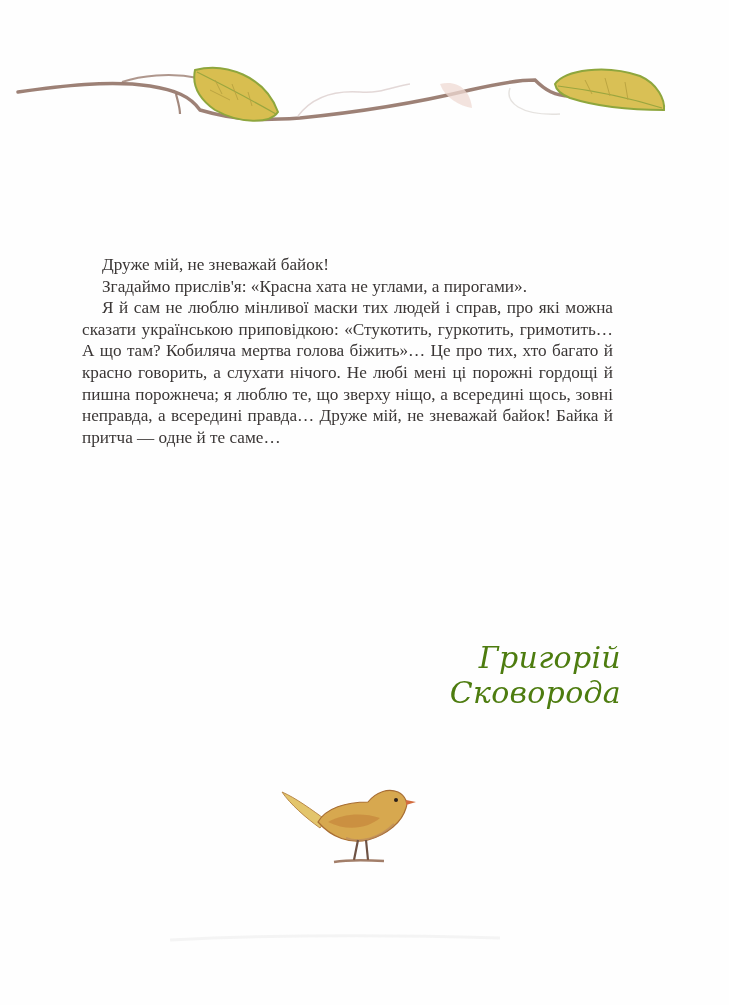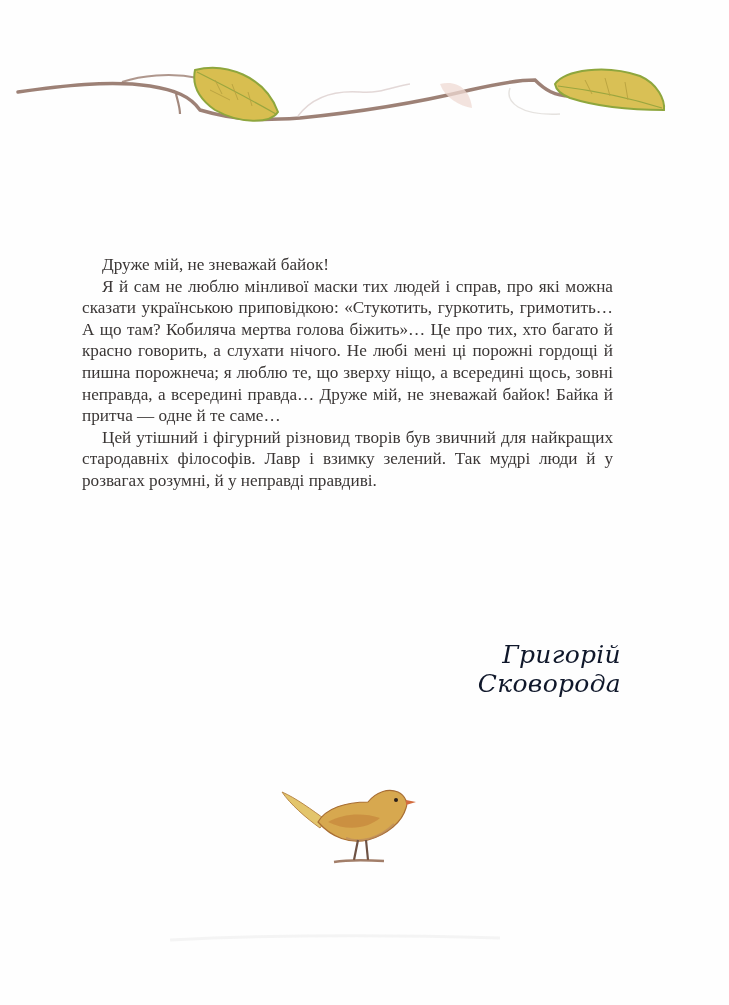--- a/index.html
+++ b/index.html
@@ -23,23 +23,23 @@
       text-align: justify;
     }
     .text-block p { margin: 0; text-indent: 20px; hyphens: manual; }
     .signature {
       position: absolute;
       left: 396px; top: 640px;
       width: 225px;
       text-align: right;
       font-family: "DejaVu Serif", "Liberation Serif", serif;
       font-style: italic;
-      font-size: 25px;
+      font-size: 30px;
       letter-spacing: 0.3px;
-      color: #0f172a;
+      color: #4d7c0f;
     }
     .bird { position: absolute; left: 276px; top: 778px; width: 145px; height: 92px; }
     .footer-smudge { position: absolute; left: 170px; top: 930px; width: 330px; height: 14px; opacity: 0.08; }
   </style>
 </head>
 <body>
 
 <div class="page">
 
   <svg class="vine" viewBox="0 0 729 90" xmlns="http://www.w3.org/2000/svg">
@@ -61,22 +61,22 @@
 
     <g>
       <path d="M555 34 C 565 20, 605 14, 640 26 C 658 34, 665 50, 664 60 C 630 60, 595 56, 570 48 C 560 44, 556 40, 555 34 Z" fill="#d9c055" stroke="#8ea63d" stroke-width="2"></path>
       <path d="M558 36 C 590 40, 630 48, 662 58" fill="none" stroke="#9aa63f" stroke-width="1.2"></path>
       <path d="M585 30 L 592 44 M 605 28 L 610 46 M 625 32 L 628 50" stroke="#b8a23e" stroke-width="0.9" fill="none"></path>
     </g>
   </svg>
 
   <div class="text-block">
     <p>Друже мій, не зневажай байок!</p>
+    <p>Згадаймо прислів'я: «Красна хата не углами, а пирогами».</p>
     <p>Я й сам не люблю мінливої маски тих людей і справ, про які можна сказати українською приповідкою: «Стукотить, гуркотить, гримотить… А що там? Кобиляча мертва голова біжить»… Це про тих, хто багато й красно говорить, а слухати нічого. Не любі мені ці порожні гордощі й пишна порожнеча; я люблю те, що зверху ніщо, а всередині щось, зовні неправда, а всередині правда… Друже мій, не зневажай байок! Байка й притча — одне й те саме…</p>
-    <p>Цей утішний і фігурний різновид творів був звичний для найкращих стародавніх філософів. Лавр і взимку зелений. Так мудрі люди й у розвагах розумні, й у неправді правдиві.</p>
   </div>
 
   <div class="signature">Григорій Сковорода</div>
 
   <svg class="bird" viewBox="0 0 145 92" xmlns="http://www.w3.org/2000/svg">
 
     <path d="M6 14 C 20 20, 36 32, 50 42 L 44 50 C 30 40, 14 26, 6 14 Z" fill="#e3c56c" stroke="#b9894a" stroke-width="1"></path>
 
     <path d="M42 44 C 50 30, 70 24, 92 24 C 100 14, 112 10, 122 14 C 130 18, 132 26, 130 30 C 126 44, 112 56, 92 62 C 74 66, 56 60, 42 44 Z" fill="#d7a84f" stroke="#a86e34" stroke-width="1.2"></path>
 

